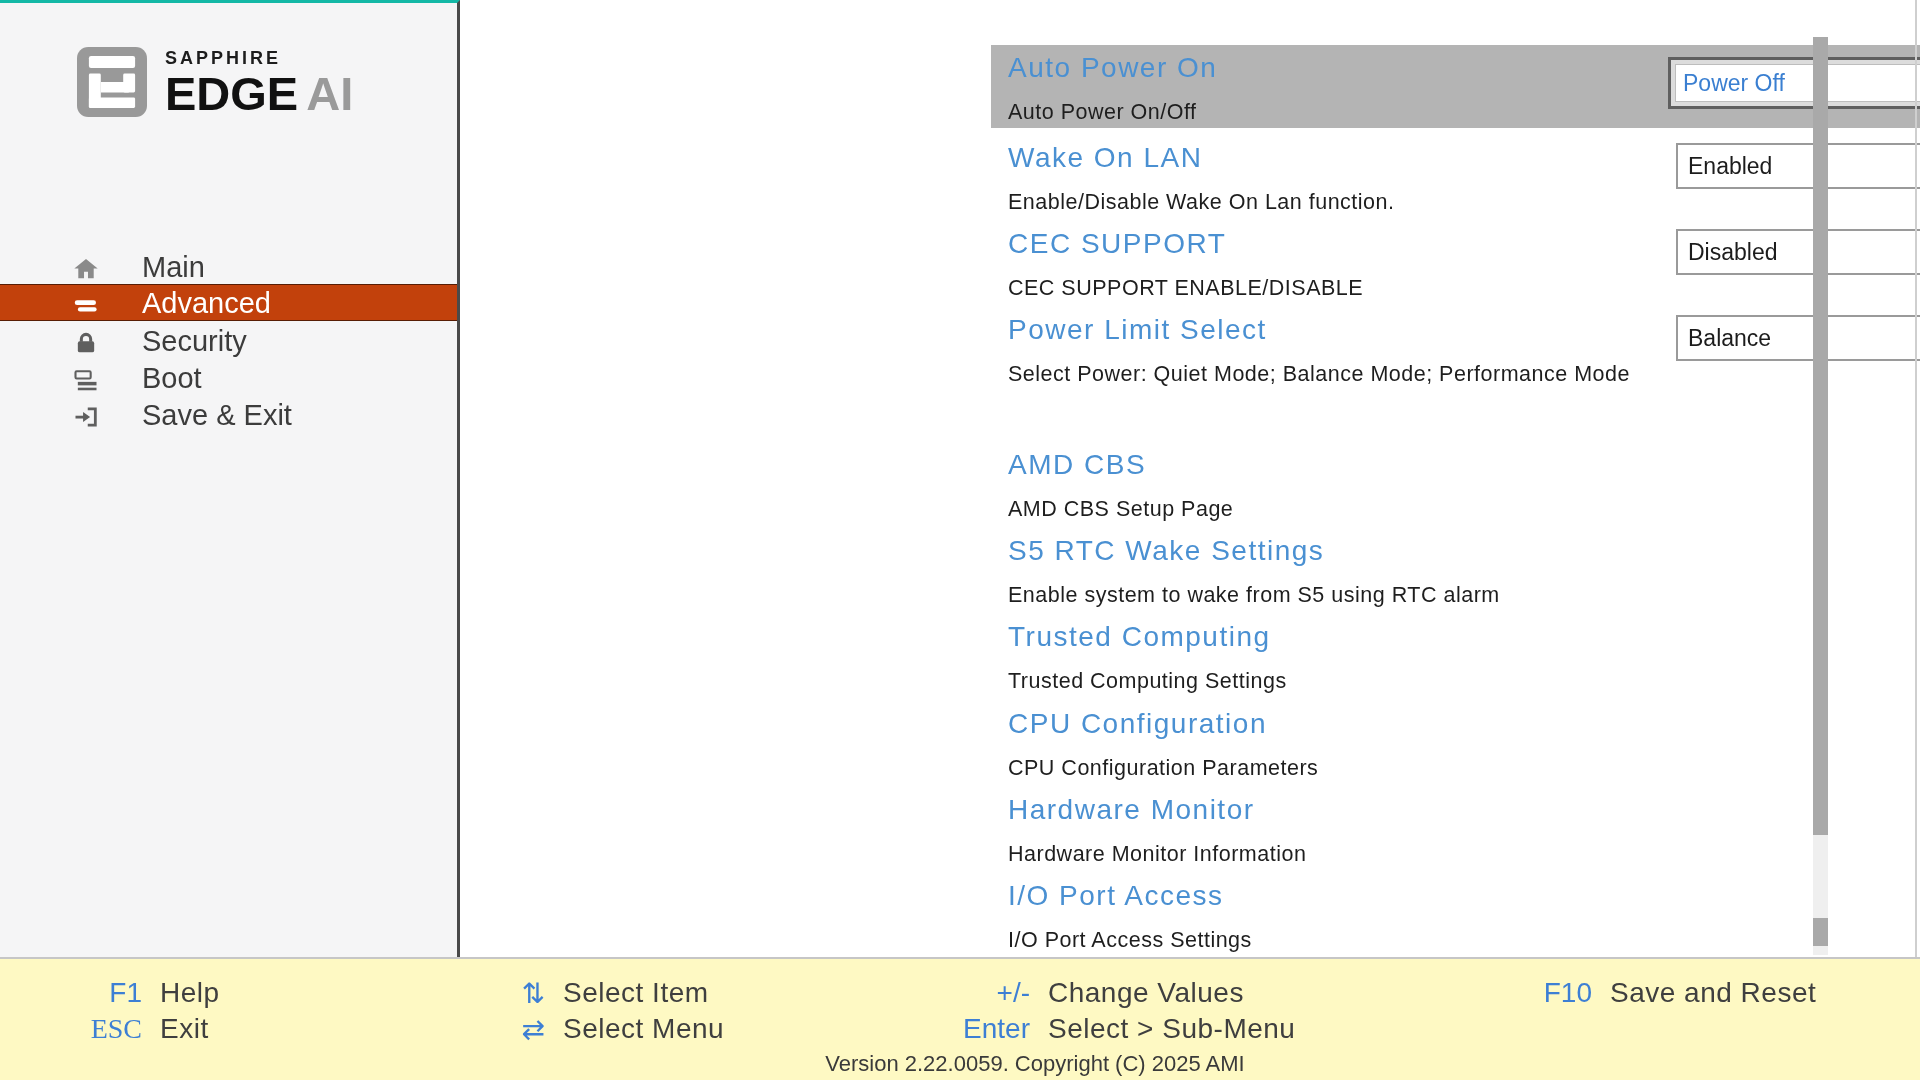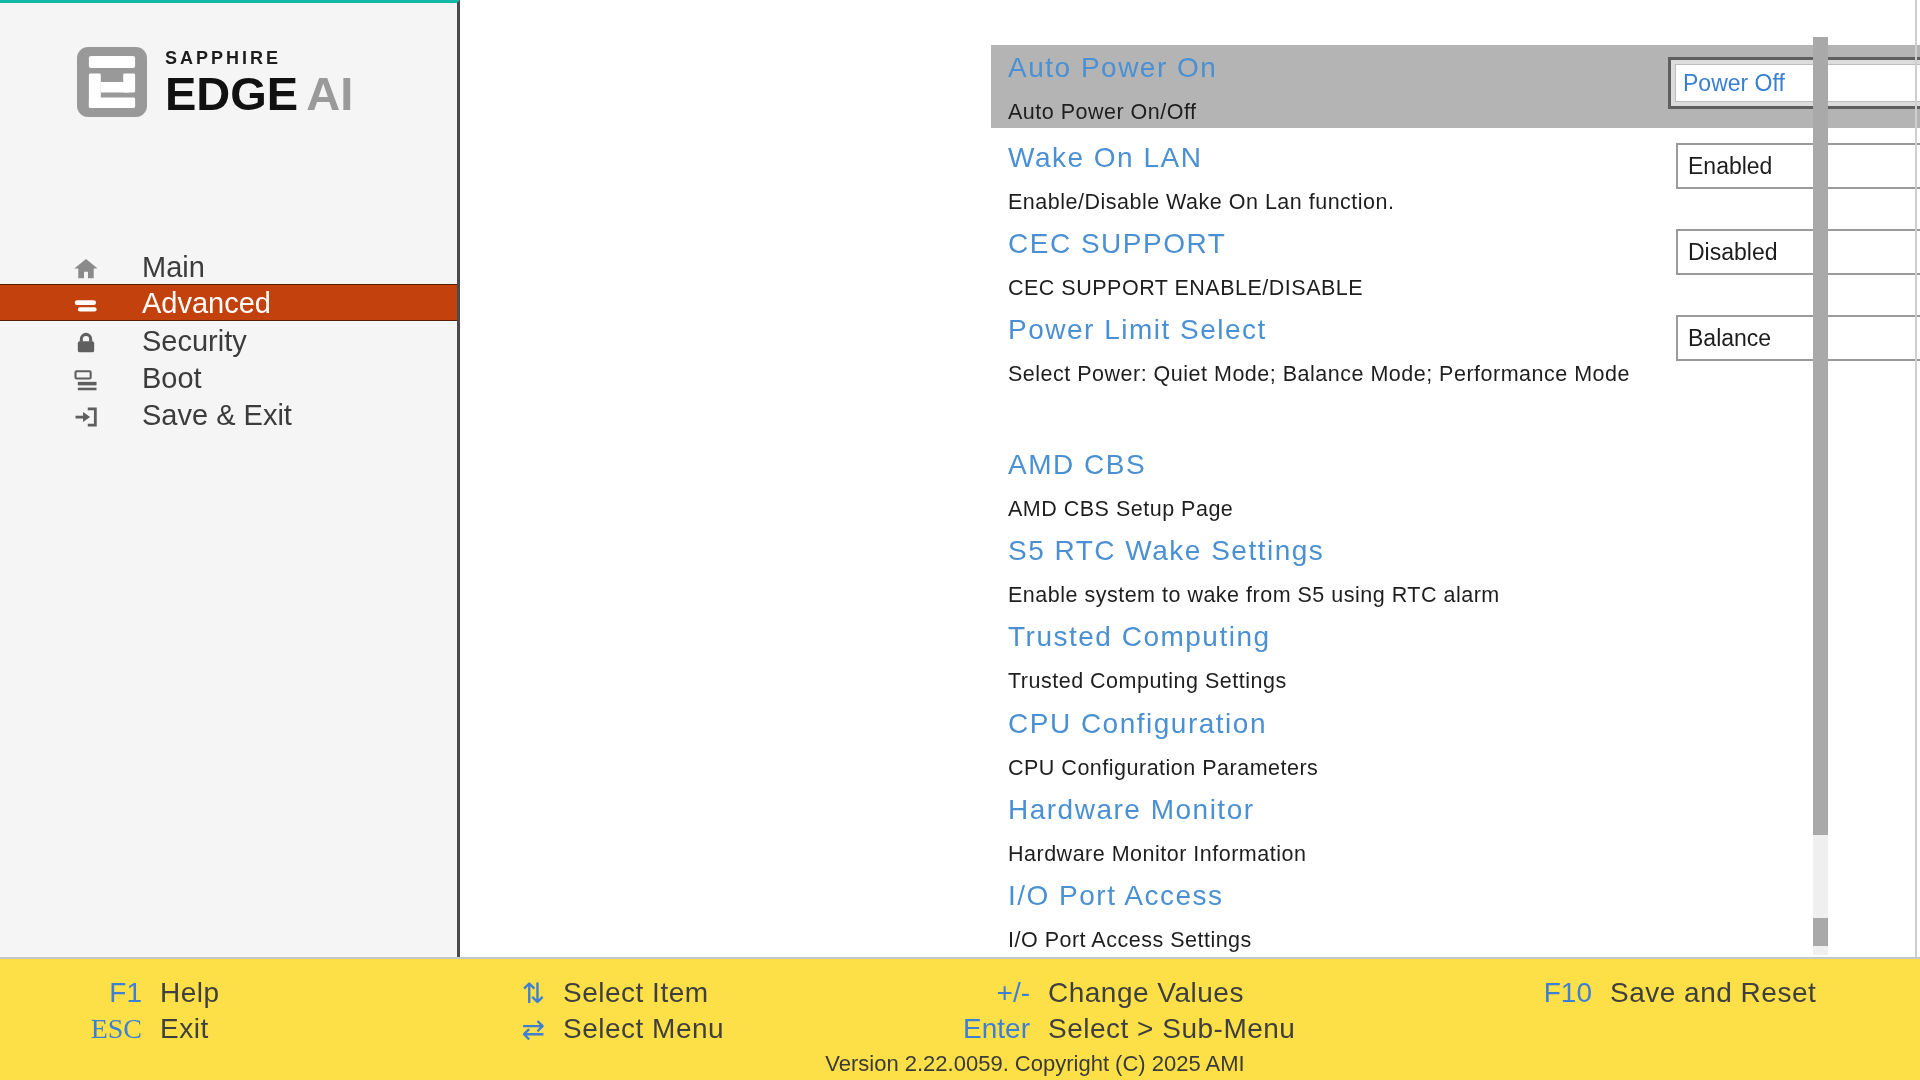--- a/index.html
+++ b/index.html
@@ -49,21 +49,21 @@
   .select.focused .inner { background:#fff; border:1px solid #bdbdbd; height:100%;
                            flex:1 1 auto; display:flex; align-items:center; padding-left:7px;
                            margin-right:40px; color:#3a7fd1; }
   
   .scrollbar { position:absolute; left:1350px; top:37px; width:15px; height:918px; background:#efefef; }
   .scroll-thumb { position:absolute; left:0; top:0; width:15px; height:798px; background:#a9a9a9; }
   .scroll-btn { position:absolute; left:0; top:881px; width:15px; height:28px; background:#a9a9a9; }
 
   
   .footer { position:absolute; left:0; top:957px; width:1920px; height:123px;
-            background:#fde047; border-top:2px solid #c6c6c6; }
+            background:#fef9c3; border-top:2px solid #c6c6c6; }
   .hint-group { position:absolute; top:16px; }
   .hint-row { display:flex; height:36px; align-items:center; }
   .hint-key { text-align:right; font-size:28px; color:#3d7fd4; white-space:nowrap; }
   .hint-label { font-size:28px; color:#3f3f3f; letter-spacing:.5px; margin-left:18px; white-space:nowrap; }
   .version { position:absolute; top:92px; left:50%; transform:translateX(-50%);
              margin-left:75px; font-size:22px; color:#3a3a3a; white-space:nowrap; }
 </style>
 </head>
 <body>
 

